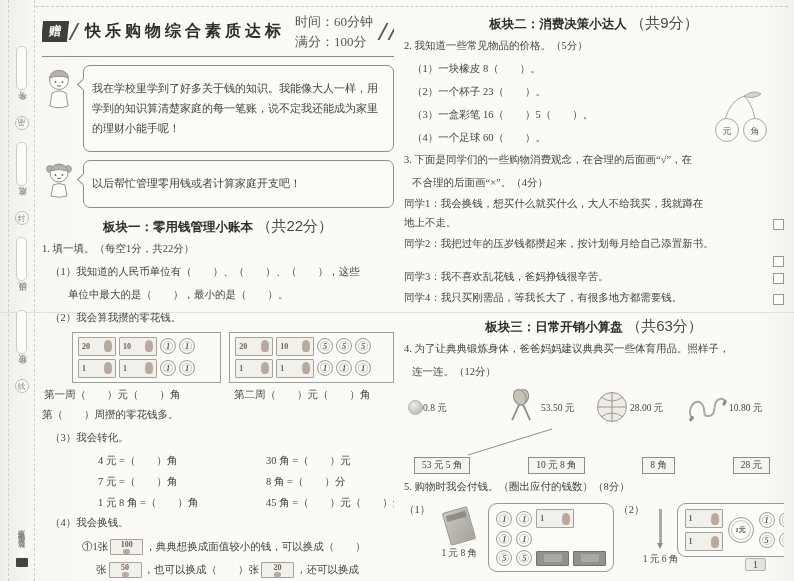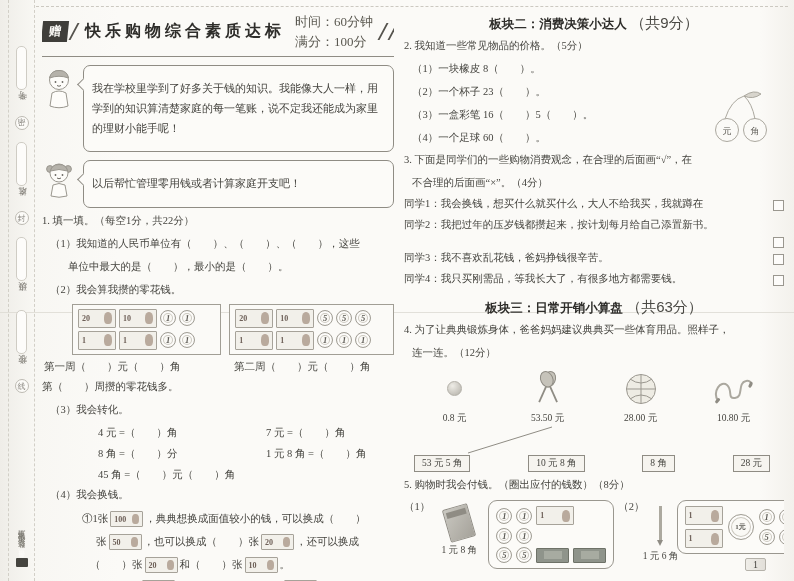--- a/index.html
+++ b/index.html
@@ -57,21 +57,21 @@
   .tline { font-size:10.5px; line-height:1.8; margin-top:4px; white-space:nowrap; overflow:hidden; }
   .ind1 { padding-left:8px; } .ind2 { padding-left:26px; }
 
   
   .mrow { display:flex; gap:8px; margin-left:30px; margin-top:4px; }
   .mbox { width:152px; border:1px solid #a19e95; background:#fbfaf7; padding:4px 5px; display:flex; flex-direction:column; gap:3px; }
   .crow { display:flex; gap:3px; align-items:center; }
   .note { width:38px; height:19px; border:1px solid #a6a299; background:#f2f0ea; border-radius:1px; display:flex; align-items:center; justify-content:space-between; padding:0 3px; flex:none; }
   .note .num { font-size:8px; font-weight:bold; color:#6e6058; }
   .note .face { width:8px; height:12px; background:#b9aa9d; border-radius:45% 45% 40% 40%; }
-  .note-sm { width:33px; height:16px; display:inline-flex; vertical-align:middle; margin:0 2px; }
+  .note-sm { width:33px; height:16px; display:inline-flex; vertical-align:middle; margin:0 2px;flex-direction:column; }
   .note-sm .face { width:7px; height:10px; }
   .coin { width:16px; height:16px; border-radius:50%; border:1px solid #a19e95; background:#faf9f5; box-shadow:inset 0 0 0 2px #fdfcfa, inset 0 0 0 3px #ccc9c0; display:flex; align-items:center; justify-content:center; font-style:italic; font-weight:bold; font-size:8.5px; color:#5d5b55; flex:none; }
   .coin-big { width:26px; height:26px; font-size:7px; font-style:normal; }
   .note-dark { width:33px; height:15px; background:#8f948b; border:1px solid #6e7268; border-radius:1px; display:flex; align-items:center; justify-content:center; flex:none; }
   .note-dark .inner { width:18px; height:8px; background:#a7aba1; }
 
   .wk-labels { display:flex; margin-left:2px; margin-top:5px; font-size:10.5px; white-space:nowrap; }
   .wk-labels span:first-child { width:190px; flex:none; }
 
   .conv { display:grid; grid-template-columns:168px auto; row-gap:7px; padding-left:56px; font-size:10.5px; margin-top:6px; white-space:nowrap; }
@@ -82,21 +82,21 @@
 
   
   .q2wrap { position:relative; }
   .cherry { position:absolute; right:6px; top:52px; }
   .s-row { position:relative; font-size:10.5px; line-height:1.8; padding-right:18px; margin-top:2px; }
   .chk { width:11px; height:11px; border:1px solid #9a978f; background:#fdfcfa; position:absolute; right:0; bottom:3px; }
   .chk.below { bottom:-13px; }
   .s-row.gap { margin-bottom:14px; }
 
   .q4items { display:flex; margin-top:6px; padding:0 4px; }
-  .q4item { flex:1; display:flex; flex-direction:column; align-items:center; }
+  .q4item { flex:1; display:flex; flex-direction:row; align-items:center; }
   .q4icon { height:40px; display:flex; align-items:center; justify-content:center; }
   .q4price { font-size:9.5px; margin-top:3px; white-space:nowrap; }
   .ppball { width:15px; height:15px; border-radius:50%; background:radial-gradient(circle at 35% 30%, #eeece6, #b3b0a8); border:1px solid #b3b0a8; }
   .q4link { position:relative; height:30px; }
   .q4link svg { position:absolute; left:0; top:0; }
   .q4answers { display:flex; justify-content:space-between; padding:0 14px 0 10px; }
   .abox { border:1px solid #8f8c84; background:#f6f4ef; font-size:9.5px; padding:1px 7px; white-space:nowrap; }
 
   .q5row { display:flex; gap:4px; margin-top:6px; }
   .q5half { display:flex; gap:3px; align-items:flex-start; }
@@ -176,20 +176,24 @@
           <circle cx="17" cy="13" r="9" fill="#fdfcf9" stroke="#9a978f"></circle>
           <path d="M8.5 11 Q10 4.5 17 4.5 Q24 4.5 25.5 11 Q17 8 8.5 11 Z" fill="#b5b2aa" stroke="#9a978f"></path>
           <circle cx="13.5" cy="15" r="0.9" fill="#6b6862"></circle>
             <circle cx="20.5" cy="15" r="0.9" fill="#6b6862"></circle>
           <path d="M15 18 Q17 19.5 19 18" stroke="#6b6862" fill="none"></path>
           <path d="M11 25 Q17 22 23 25 L25 36 Q17 38.5 9 36 Z" fill="#fdfcf9" stroke="#9a978f"></path>
         </svg>
         <div class="bubble" style="align-self:center">以后帮忙管理零用钱或者计算家庭开支吧！</div>
       </div>
 
+      <div class="sec-title">
+        <span>板块一：零用钱管理小账本</span>
+        <span class="pts">（共22分）</span>
+      </div>
 
       <div class="tline">1. 填一填。（每空1分，共22分）</div>
       <div class="tline ind1">（1）我知道的人民币单位有（　　）、（　　）、（　　），这些</div>
       <div class="tline ind2">单位中最大的是（　　），最小的是（　　）。</div>
       <div class="tline ind1">（2）我会算我攒的零花钱。</div>
 
       <div class="mrow">
         <div class="mbox">
           <div class="crow">
             <span class="note">
@@ -248,20 +252,21 @@
 
       <div class="wk-labels">
         <span>第一周（　　）元（　　）角</span>
         <span>第二周（　　）元（　　）角</span>
       </div>
       <div class="tline">第（　　）周攒的零花钱多。</div>
 
       <div class="tline ind1">（3）我会转化。</div>
       <div class="conv">
         <span>4 元 =（　　）角</span>
+        <span>30 角 =（　　）元</span>
         <span>7 元 =（　　）角</span>
         <span>8 角 =（　　）分</span>
         <span>1 元 8 角 =（　　）角</span>
         <span>45 角 =（　　）元（　　）角</span>
       </div>
 
       <div class="tline ind1">（4）我会换钱。</div>
       <div class="exch">
         <div class="xline">
           <span>①1张</span>
@@ -335,20 +340,21 @@
           <text x="13" y="45" text-anchor="middle" font-size="9" fill="#5d5b55">元</text>
           <text x="41" y="45" text-anchor="middle" font-size="9" fill="#5d5b55">角</text>
         </svg>
       </div>
 
       <div class="tline">3. 下面是同学们的一些购物消费观念，在合理的后面画“√”，在</div>
       <div class="tline ind1">不合理的后面画“×”。（4分）</div>
 
       <div class="s-row">
         <div>同学1：我会换钱，想买什么就买什么，大人不给我买，我就蹲在</div>
+        <div>地上不走。</div>
         <span class="chk"></span>
       </div>
       <div class="s-row gap">
         <div>同学2：我把过年的压岁钱都攒起来，按计划每月给自己添置新书。</div>
         <span class="chk below"></span>
       </div>
       <div class="s-row">
         <div>同学3：我不喜欢乱花钱，爸妈挣钱很辛苦。</div>
         <span class="chk"></span>
       </div>

